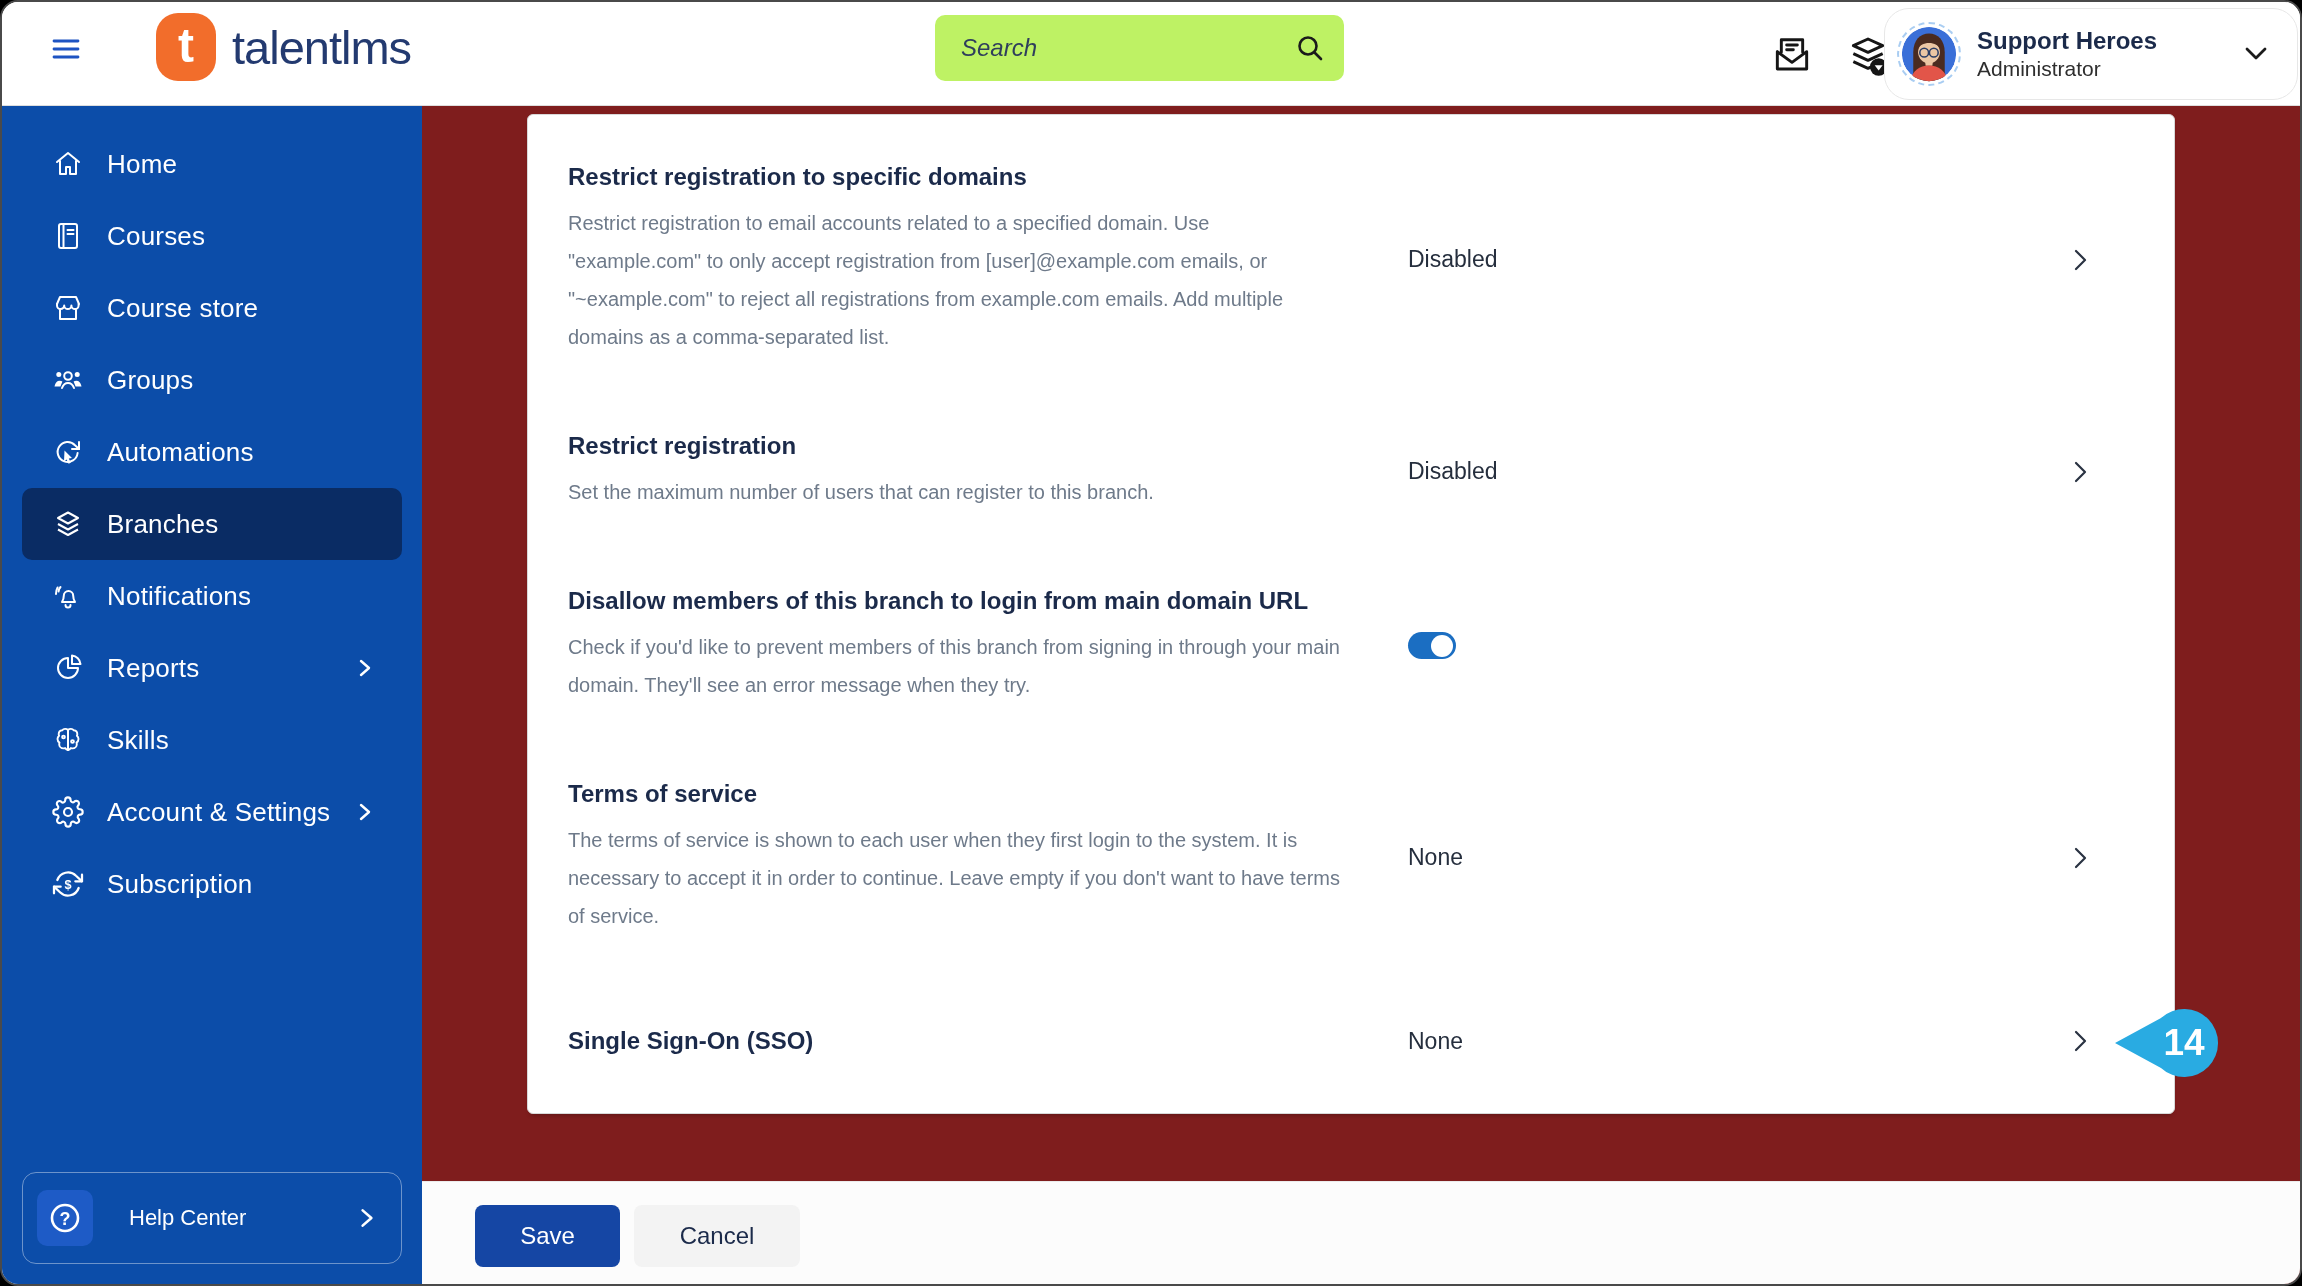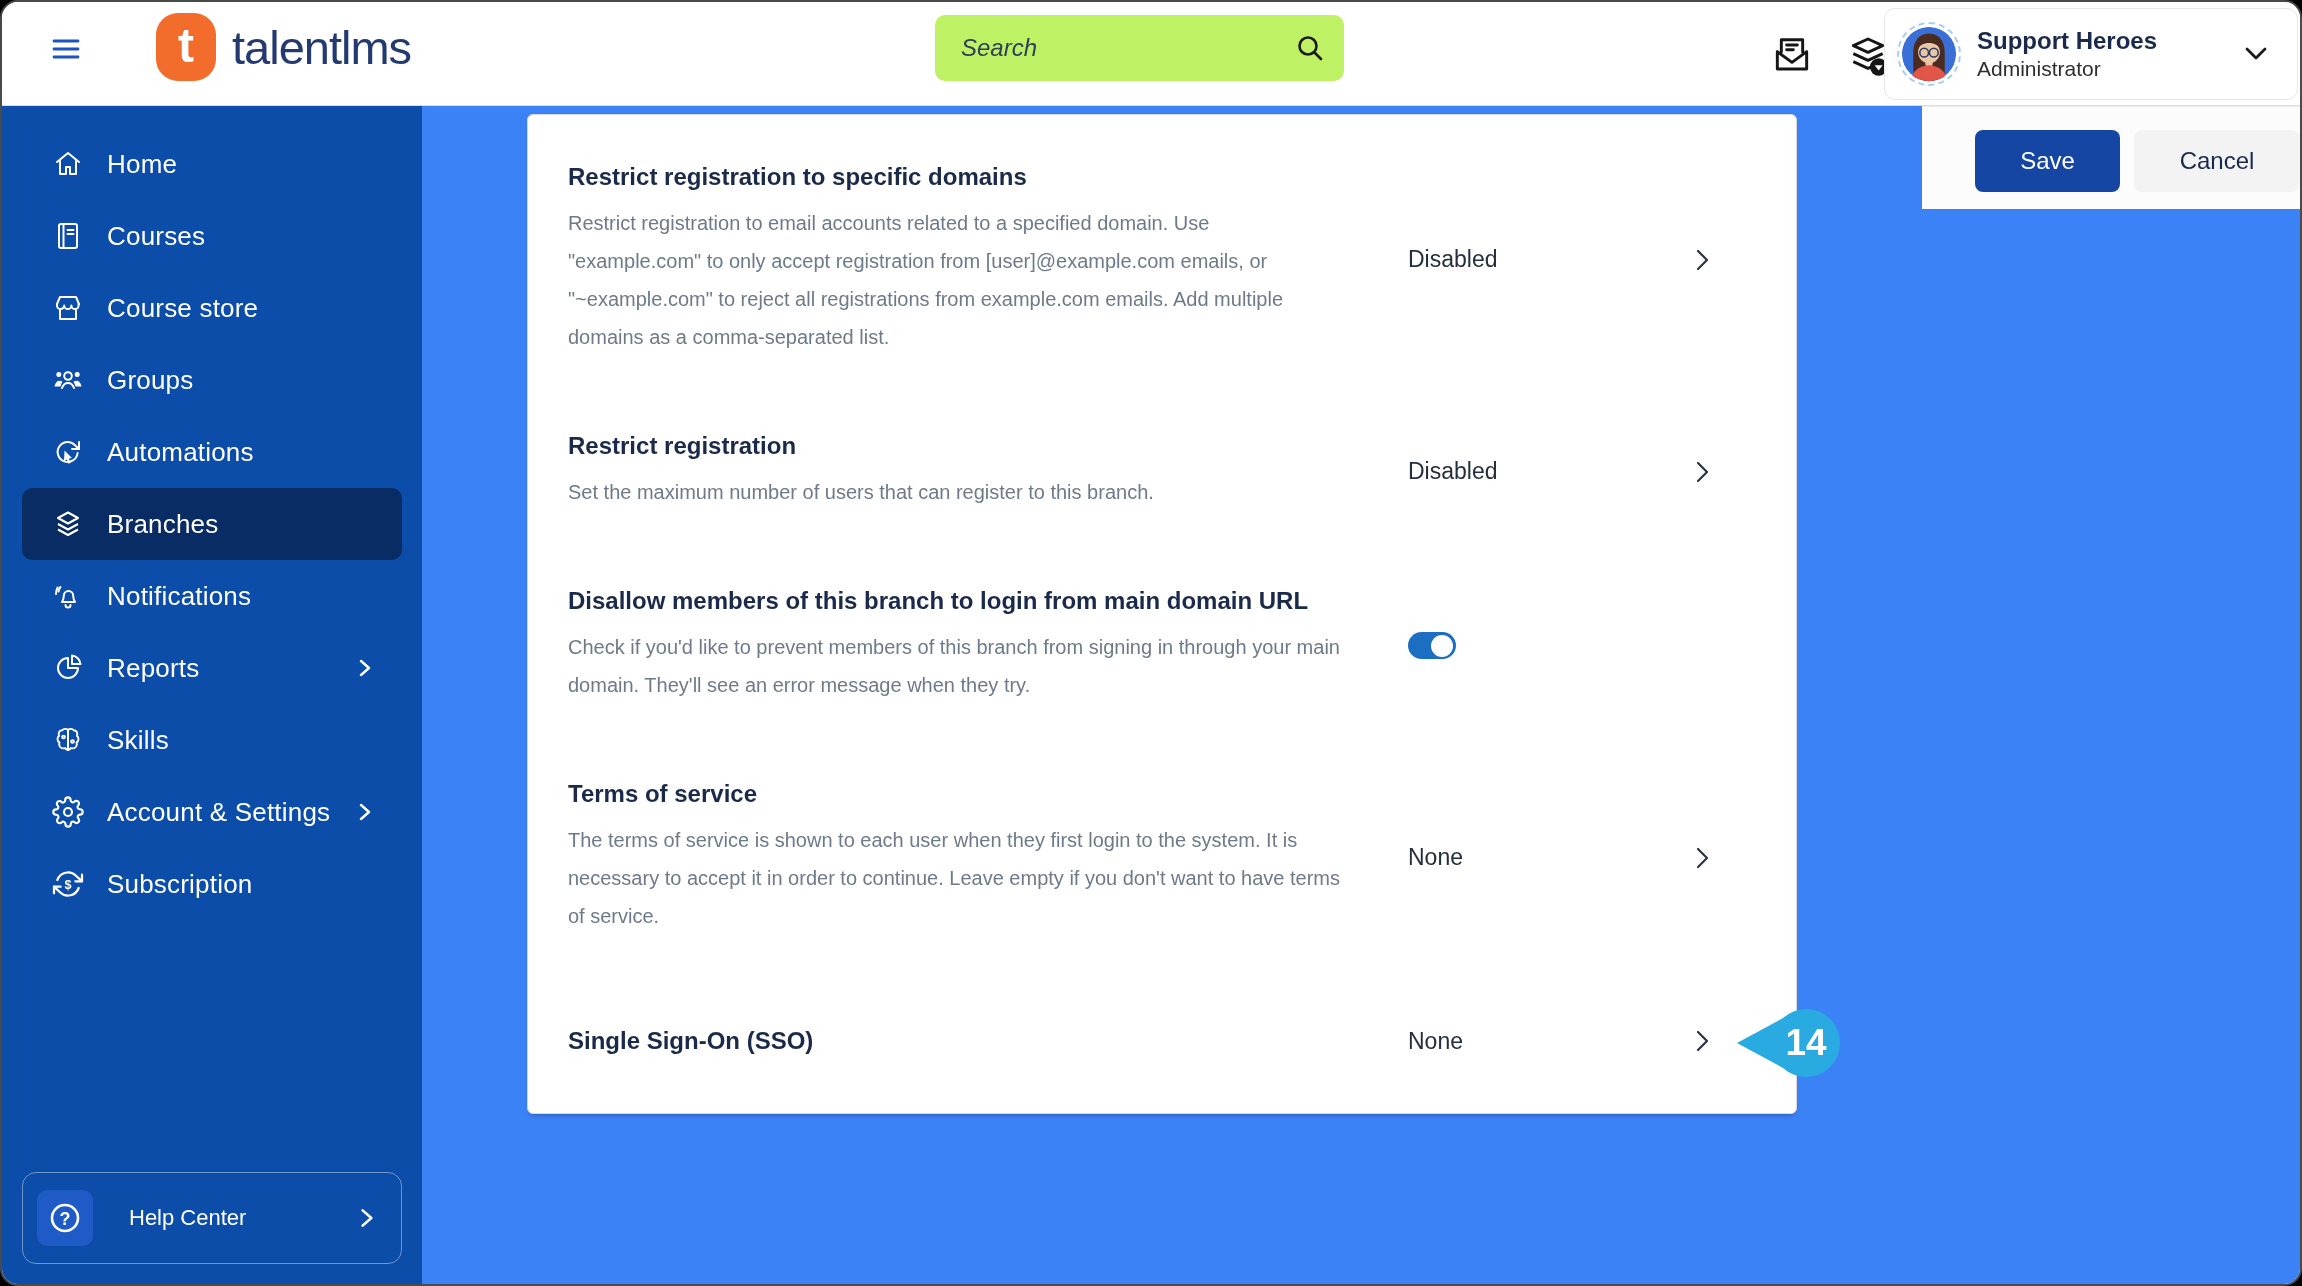--- a/index.html
+++ b/index.html
@@ -17,21 +17,21 @@
   .logo-tile{width:60px;height:68px;border-radius:22px;background:var(--accent-orange);color:#fff;
     display:flex;align-items:center;justify-content:center;font-size:48px;font-weight:bold;padding-bottom:4px}
   .logo-word{margin-left:16px;font-size:47px;font-weight:normal;color:#233A70;letter-spacing:-1px}
   .searchbox{position:absolute;left:933px;top:13px;width:409px;height:66px;border-radius:10px;
     background:#bef264;display:flex;align-items:center;padding:0 18px 0 26px}
   .searchbox input{flex:1;border:none;background:transparent;outline:none;font-style:italic;
     font-size:24px;color:#2F3E5C;font-family:inherit}
   .searchbox input::placeholder{color:#2F3E5C;opacity:1}
   .hdr-icon{position:absolute;top:29px;cursor:pointer}
   .usercard{position:absolute;left:1882px;top:6px;width:414px;height:92px;border:1px solid #e7e7e7;
-    border-radius:11px;display:flex;align-items:center;padding:0 26px 0 12px;background:#fff;cursor:pointer}
+    border-radius:25px;display:flex;align-items:center;padding:0 26px 0 12px;background:#fff;cursor:pointer}
   .avatar-ring{flex:none;border:2px dashed #A9CDF2;border-radius:50%;padding:2px;line-height:0}
   .user-meta{margin-left:16px;line-height:1.15}
   .user-name{font-size:24px;font-weight:bold;color:#1B2A4A}
   .user-role{font-size:21px;color:#2e2e2e;margin-top:3px}
   .usercard .chev{margin-left:auto}
   
   .body{flex:1;display:flex;min-height:0}
   .sidebar{flex:none;width:420px;background:var(--sidebar);display:flex;flex-direction:column;padding-top:22px}
   .nav-item{height:72px;margin:0 20px;border-radius:10px;display:flex;align-items:center;
     padding-left:29px;cursor:pointer;color:#fff}
@@ -40,21 +40,21 @@
   .nav-label{margin-left:22px;font-size:26px;letter-spacing:.2px}
   .nav-chev{margin-left:auto;margin-right:26px;line-height:0}
   .side-spacer{flex:1}
   .helpbox{margin:0 20px 20px;height:92px;border:1px solid rgba(255,255,255,.4);border-radius:14px;
     display:flex;align-items:center;padding:0 20px 0 14px;color:#fff;cursor:pointer}
   .help-tile{width:56px;height:56px;border-radius:10px;background:#1E5BC6;display:flex;
     align-items:center;justify-content:center;flex:none}
   .help-label{margin-left:36px;font-size:22px}
   .helpbox .nav-chev{margin-right:2px}
   
-  .main{flex:1;display:flex;flex-direction:row;min-width:0;background:#3b82f6}
+  .main{flex:1;display:flex;flex-direction:column;min-width:0;background:#7f1d1d}
   .content{flex:1;overflow:hidden;padding:8px 125px 0 105px}
   .card{position:relative;border:1px solid #d8d8d8;border-radius:6px;background:#fff;
     box-shadow:0 4px 5px -3px rgba(0,0,0,.28)}
   .srow{position:relative;display:flex;align-items:center;padding:38px 80px 38px 40px}
   .srow.first{padding-top:48px}
   .srow.last{padding-top:54px;padding-bottom:58px}
   .row-left{flex:none;width:780px}
   .row-title{font-size:24px;font-weight:bold;color:#1B2A4A;margin-bottom:13px}
   .srow.last .row-title{margin-bottom:0}
   .row-desc{font-size:20px;color:#6E7A8A;line-height:38px}

